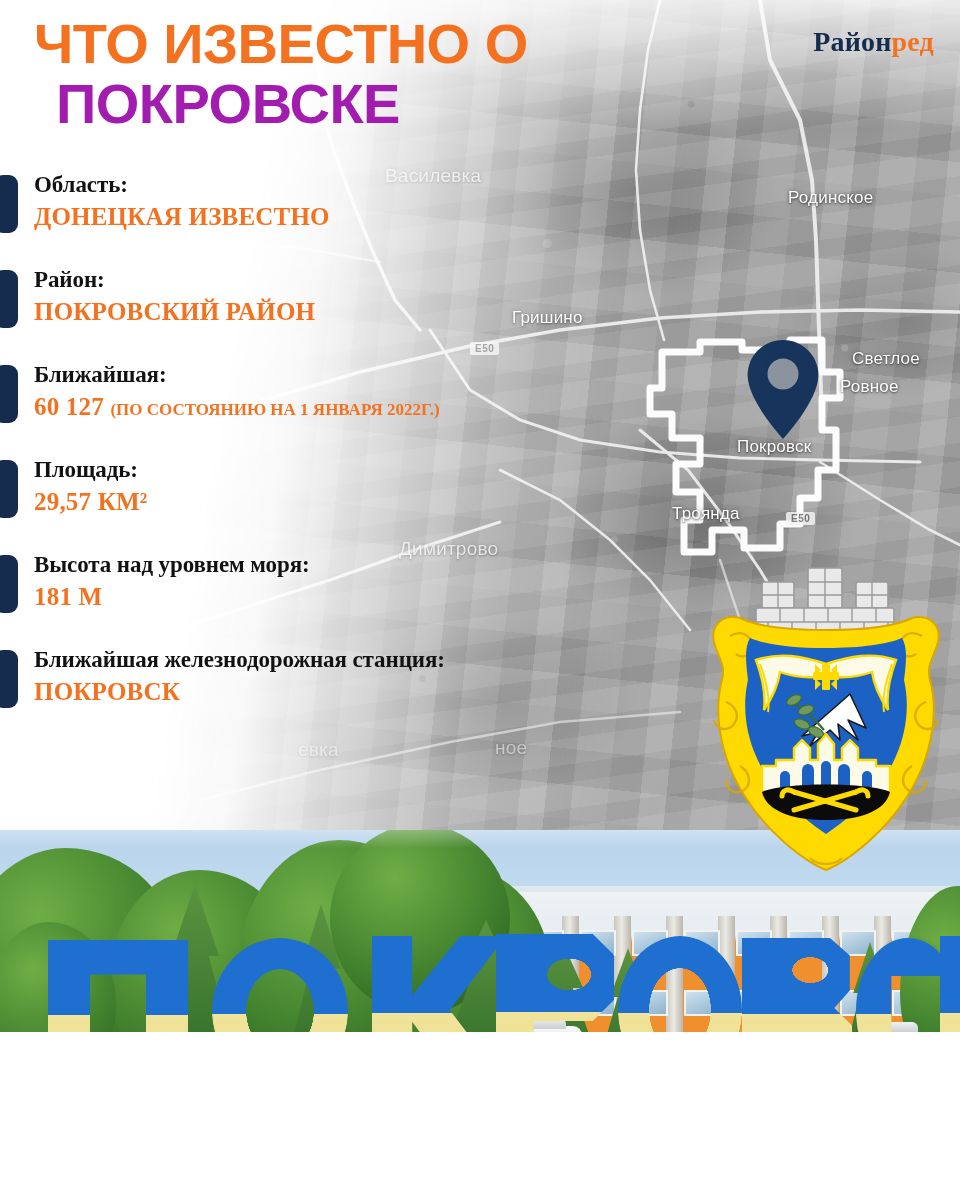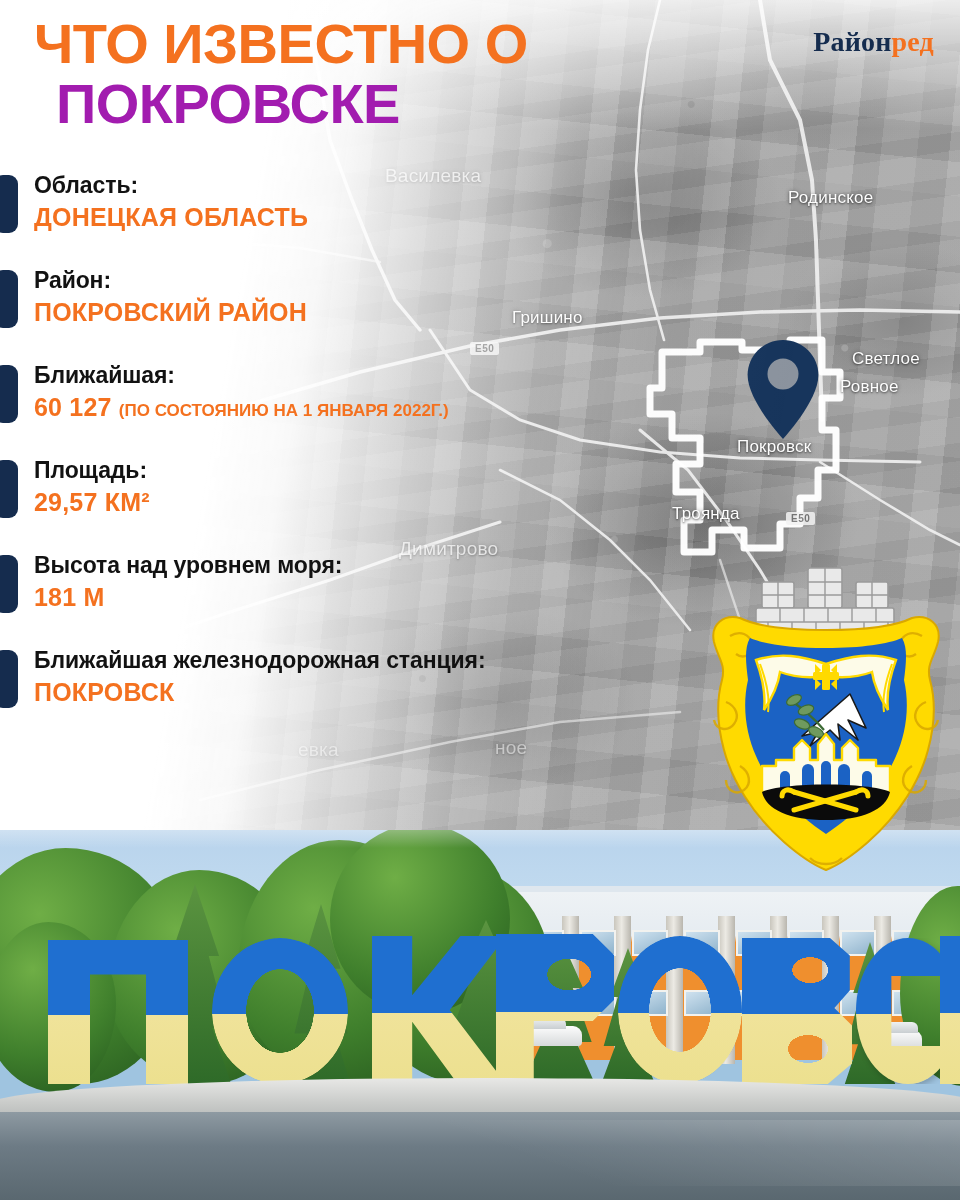--- a/index.html
+++ b/index.html
@@ -4,21 +4,21 @@
 <style>
   * { box-sizing: border-box; margin: 0; padding: 0; }
   html, body {
     width: 960px; height: 1200px;
     font-family: "Liberation Sans", sans-serif;
     background: #ffffff;
     overflow: hidden;
   }
   #poster {
     position: relative;
-    width: 960px; height: 1200px;
+    width: 960px; height: 1032px;
     overflow: hidden;
     background: #ffffff;
   }
 
   
   .map-layer {
     position: absolute; left: 0; top: 0; width: 960px; height: 870px;
     overflow: hidden;
     background:
       radial-gradient(ellipse 180px 120px at 820px 70px, #8e8e8e 0%, transparent 70%),
@@ -109,21 +109,21 @@
   .logo {
     position: absolute; right: 26px; top: 26px; z-index: 9;
     font-family: "Liberation Serif", serif;
     font-size: 28px; font-weight: 700;
     letter-spacing: .2px;
   }
   .logo .glav { color: #152c4e; }
   .logo .red  { color: #F4711F; }
 
   
-  .facts { position: absolute; left: 0; top: 172px; z-index: 7; width: 960px; }
+  .facts { position: absolute; left: 0; top: 172px; z-index: 7; width: 960px; font-family: Liberation Serif, serif; }
   .fact { position: relative; height: 95px; }
   .bullet {
     position: absolute; left: -6px; top: 3px;
     width: 24px; height: 58px;
     background: #152c4e;
     border-radius: 9px;
   }
   .fact-label {
     position: absolute; left: 34px; top: 0;
     font-size: 23px; font-weight: 700; color: #121212;
@@ -277,21 +277,21 @@
 
   <div class="logo">
     <span class="glav">Район</span><span class="red">ред</span>
   </div>
 
   <div class="facts">
 
     <div class="fact">
       <div class="bullet"></div>
       <div class="fact-label">Область:</div>
-      <div class="fact-value"><span>ДОНЕЦКАЯ ОБЛАСТЬ</span></div>
+      <div class="fact-value"><span>ДОНЕЦКАЯ ИЗВЕСТНО</span></div>
     </div>
 
     <div class="fact">
       <div class="bullet"></div>
       <div class="fact-label">Район:</div>
       <div class="fact-value"><span>ПОКРОВСКИЙ РАЙОН</span></div>
     </div>
 
     <div class="fact">
       <div class="bullet"></div>

